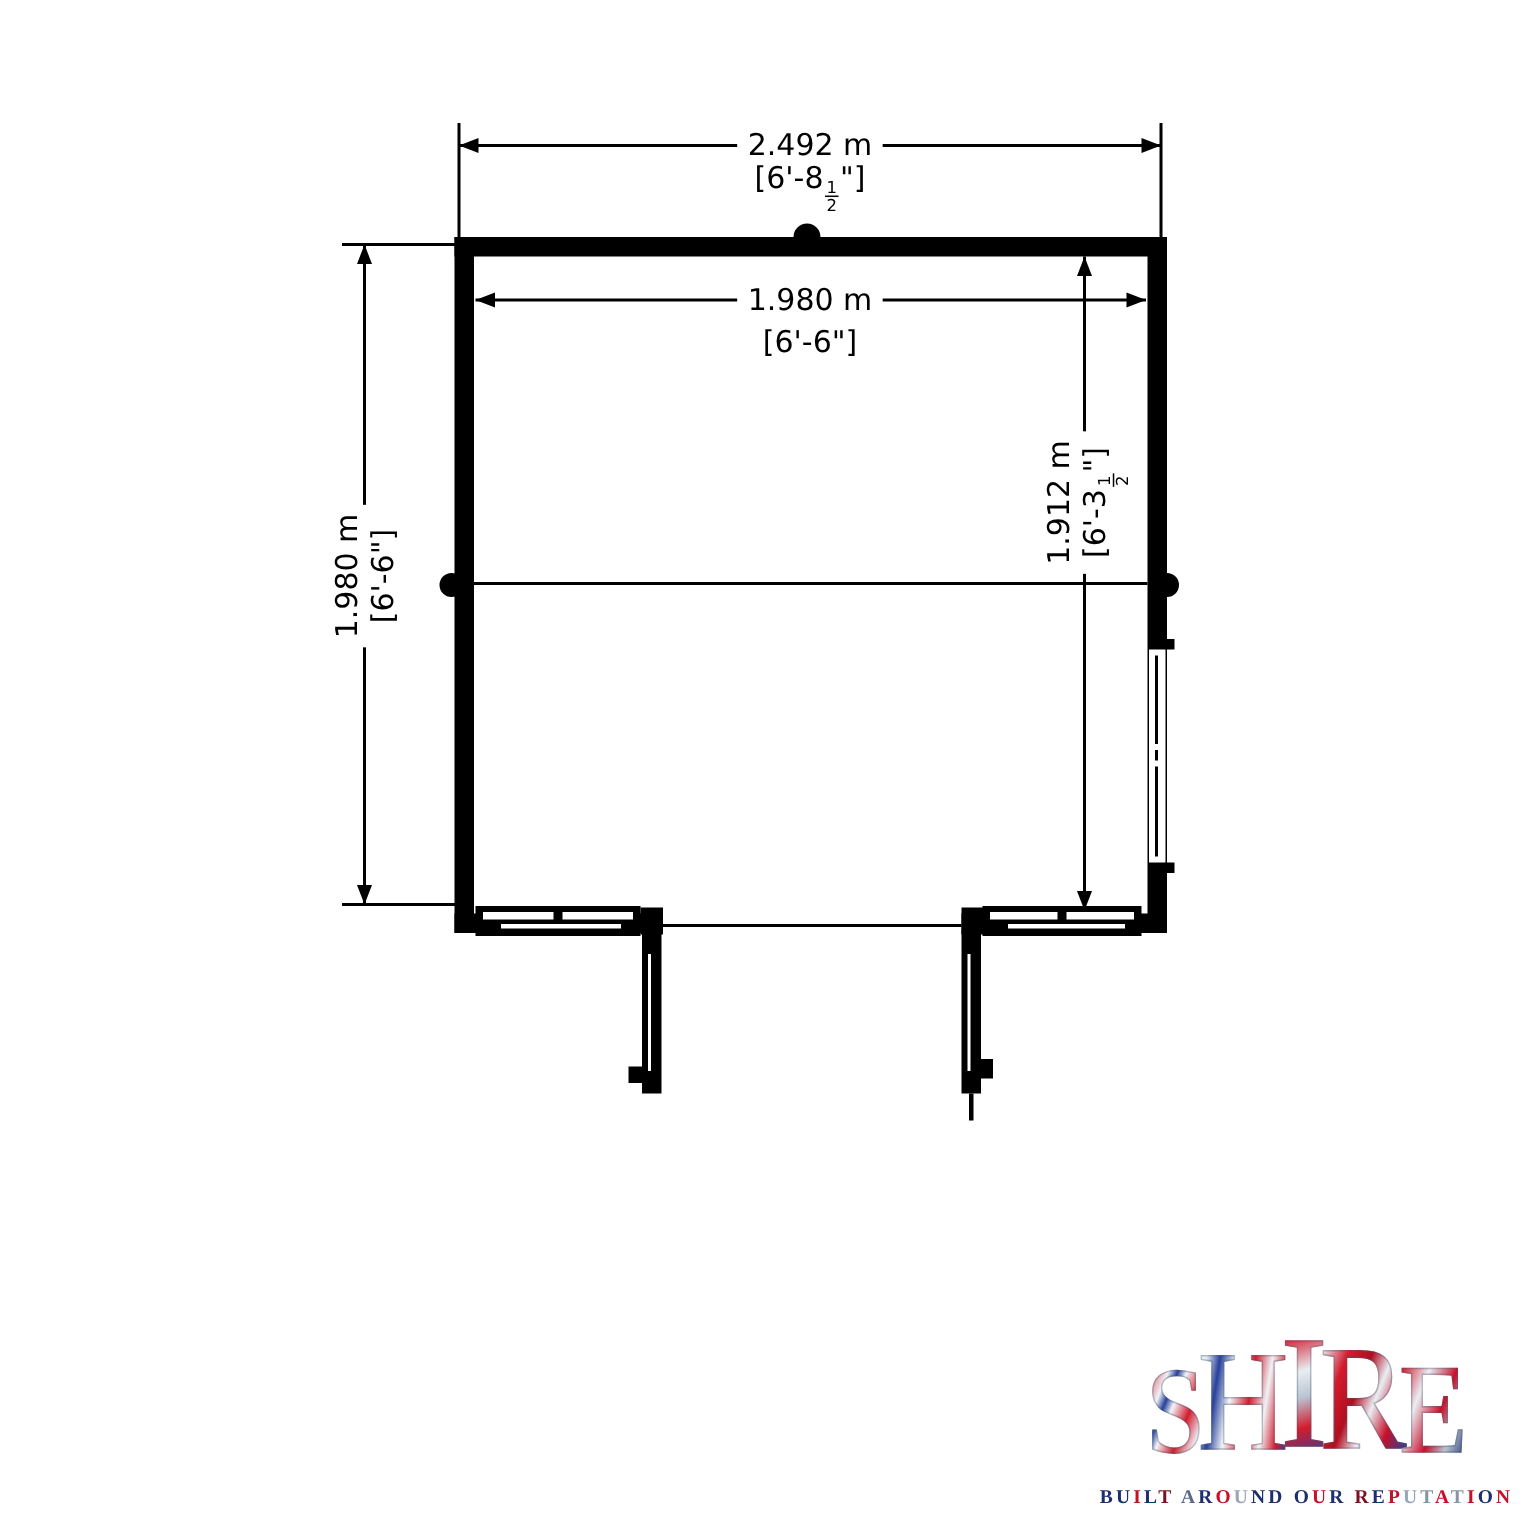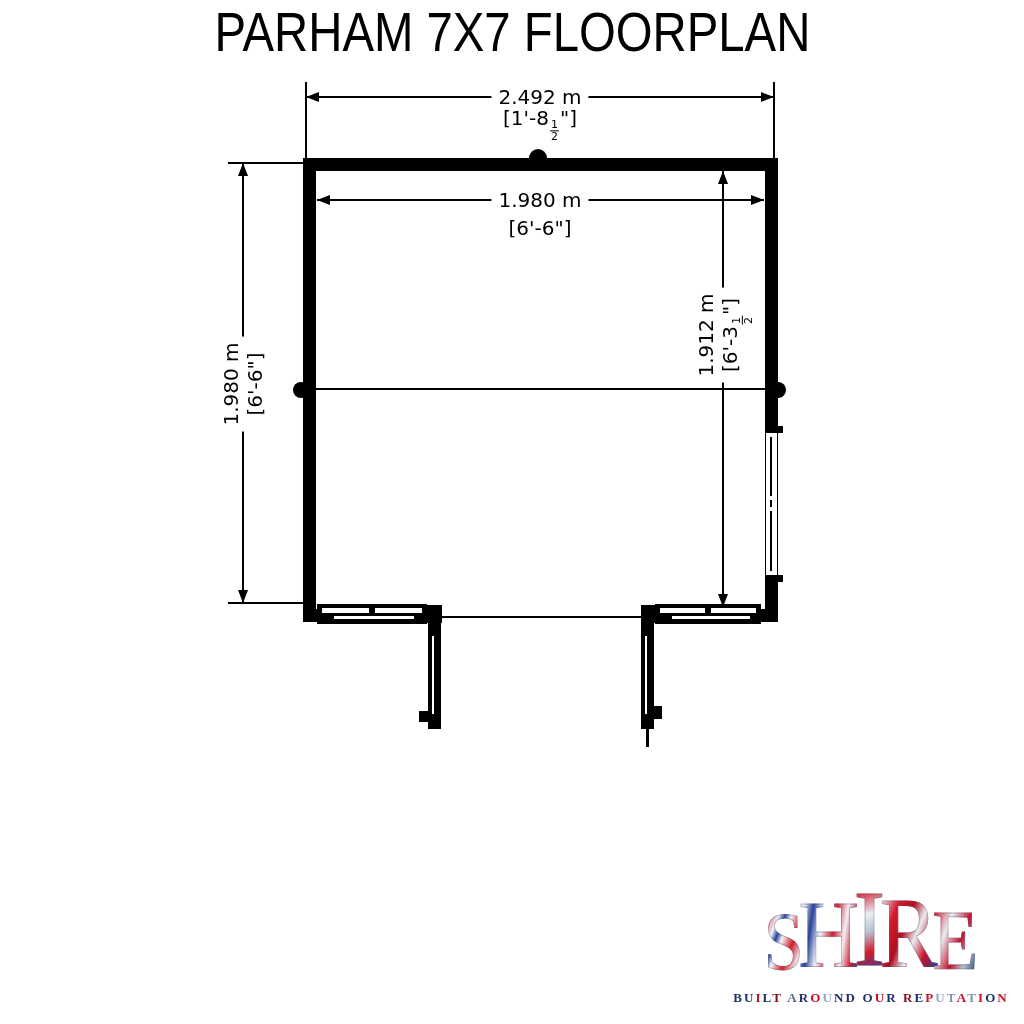--- a/index.html
+++ b/index.html
@@ -97,21 +97,21 @@
 
     <div class="blk" style="left:305px;top:82px;width:2px;height:76px;"></div>
     <div class="blk" style="left:773px;top:82px;width:2px;height:76px;"></div>
     <div class="blk" style="left:306px;top:96px;width:468px;height:2px;"></div>
     <div class="ar ar-l" style="left:306px;top:92px;"></div>
     <div class="ar ar-r" style="left:761px;top:92px;"></div>
     <div class="dimtxt" style="left:540px;top:97px;">
       <span>2.492 m</span>
     </div>
     <div class="dimtxt" style="left:540px;top:125px;">
-      <span>[1'-8</span><span class="frac">
+      <span>[6'-8</span><span class="frac">
           <span class="fn">1</span>
           <span class="fd">2</span>
         </span><span>"]</span>
     </div>
 
     <div class="blk" style="left:317px;top:199px;width:447px;height:2px;"></div>
     <div class="ar ar-l" style="left:317px;top:195px;"></div>
     <div class="ar ar-r" style="left:751px;top:195px;"></div>
     <div class="dimtxt" style="left:540px;top:200px;">
       <span>1.980 m</span>
@@ -137,22 +137,19 @@
       <div>1.912 m</div>
       <div>
         <span>[6'-3</span><span class="frac">
             <span class="fn">1</span>
             <span class="fd">2</span>
           </span><span>"]</span>
       </div>
     </div>
   </div>
 
-  <div class="title">
-    <span>PARHAM 7X7 FLOORPLAN</span>
-  </div>
 
   <div class="logo">
     <div class="wordmark"><span class="wl0">S</span><span class="wl1">H</span><span class="wl2">I</span><span class="wl3">R</span><span class="wl4">E</span></div>
     <div class="tagline"><span style="color: rgb(29, 47, 110);">B</span><span style="color: rgb(29, 47, 110);">U</span><span style="color: rgb(199, 16, 42);">I</span><span style="color: rgb(29, 47, 110);">L</span><span style="color: rgb(122, 16, 32);">T</span><span> </span><span style="color: rgb(90, 106, 138);">A</span><span style="color: rgb(29, 47, 110);">R</span><span style="color: rgb(199, 16, 42);">O</span><span style="color: rgb(154, 166, 184);">U</span><span style="color: rgb(29, 47, 110);">N</span><span style="color: rgb(29, 47, 110);">D</span><span> </span><span style="color: rgb(29, 47, 110);">O</span><span style="color: rgb(199, 16, 42);">U</span><span style="color: rgb(29, 47, 110);">R</span><span> </span><span style="color: rgb(122, 16, 32);">R</span><span style="color: rgb(29, 47, 110);">E</span><span style="color: rgb(199, 16, 42);">P</span><span style="color: rgb(154, 166, 184);">U</span><span style="color: rgb(138, 147, 165);">T</span><span style="color: rgb(199, 16, 42);">A</span><span style="color: rgb(138, 147, 165);">T</span><span style="color: rgb(199, 16, 42);">I</span><span style="color: rgb(29, 47, 110);">O</span><span style="color: rgb(199, 16, 42);">N</span></div>
   </div>
 
 </div>
 
 </body></html>

